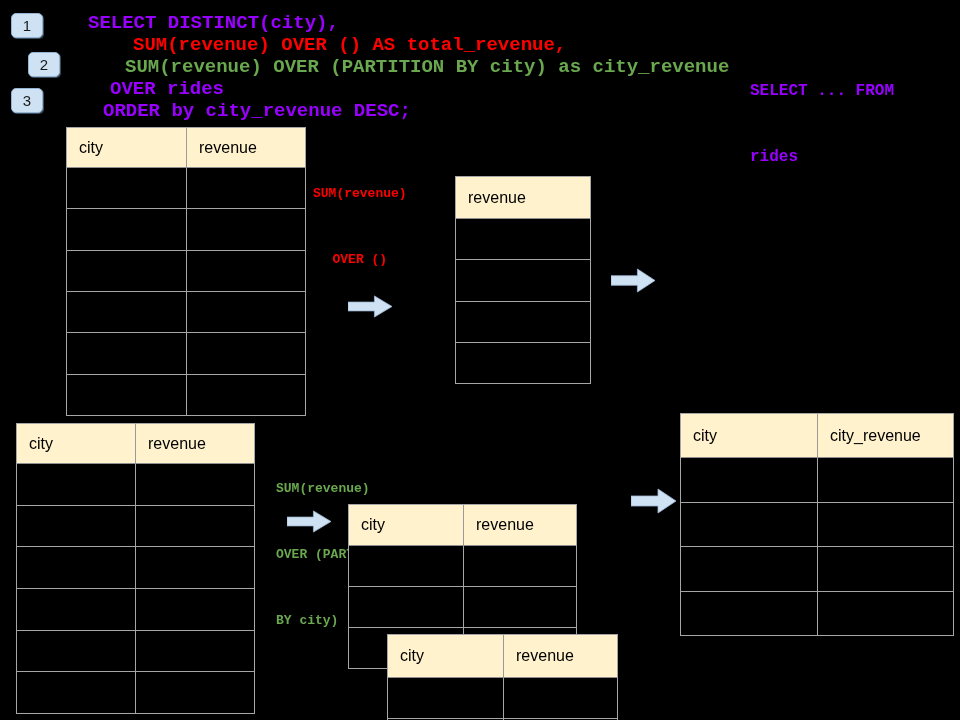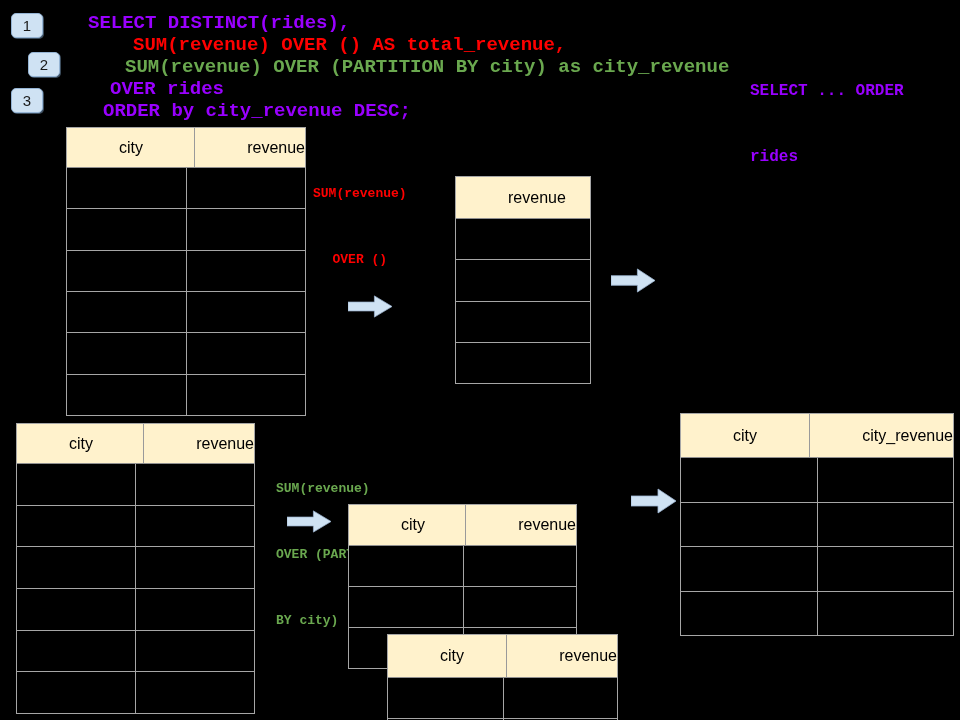--- a/index.html
+++ b/index.html
@@ -49,21 +49,21 @@
 
   
   .dtable{
     position:absolute;display:flex;flex-direction:column;
     background:#000;border:1px solid var(--table-border,#a6a6a6);
     box-sizing:border-box;
   }
   .thead{display:flex;background:var(--table-header-bg,#fff2cc);
          border-bottom:1px solid #8f8f8f;flex:0 0 auto;}
   .th{box-sizing:border-box;padding-left:12px;display:flex;align-items:center;
-      color:var(--header-text,#000);font-size:16px;border-right:1px solid #9a9a9a;margin-left:40px;}
+      color:var(--header-text,#000);font-size:16px;border-right:1px solid #9a9a9a;}
   .th:last-child{border-right:none;}
   .trow{display:flex;flex:1 1 0;border-bottom:1px solid var(--table-border,#a6a6a6);}
   .trow:last-child{border-bottom:none;}
   .td{box-sizing:border-box;border-right:1px solid var(--table-border,#a6a6a6);}
   .td:last-child{border-right:none;}
   .col1{flex:1 1 0;}
 
   #t1{left:66px;top:127px;width:240px;height:289px;}
   #t1 .thead{height:39px;} #t1 .col0{width:120px;}
   #t2{left:455px;top:176px;width:136px;height:208px;}
@@ -88,28 +88,28 @@
 </style>
 </head>
 <body>
 
 <div class="canvas">
 
   <div class="badge" id="badge1">1</div>
   <div class="badge" id="badge2">2</div>
   <div class="badge" id="badge3">3</div>
 
-  <div class="code-line c-purple" id="sql-0">SELECT DISTINCT(rides),</div>
+  <div class="code-line c-purple" id="sql-0">SELECT DISTINCT(city),</div>
   <div class="code-line c-red" id="sql-1">SUM(revenue) OVER () AS total_revenue,</div>
   <div class="code-line c-green" id="sql-2">SUM(revenue) OVER (PARTITION BY city) as city_revenue</div>
   <div class="code-line c-purple" id="sql-3">OVER rides</div>
   <div class="code-line c-purple" id="sql-4">ORDER by city_revenue DESC;</div>
 
   <div class="anno c-purple" id="side-note">
-    <div>SELECT ... ORDER</div>
+    <div>SELECT ... FROM</div>
     <div>rides</div>
   </div>
 
   <div class="anno c-red" id="anno-total">
     <div>SUM(revenue)</div>
     <div>OVER ()</div>
   </div>
 
   <div class="anno c-green" id="anno-partition">
     <div>SUM(revenue)</div>

